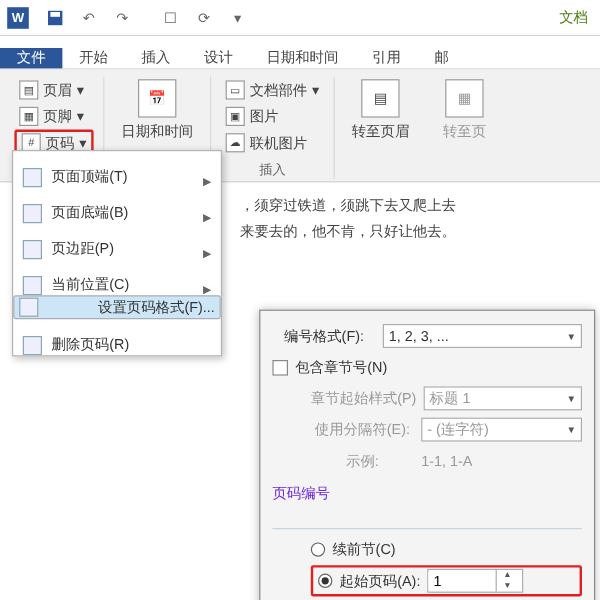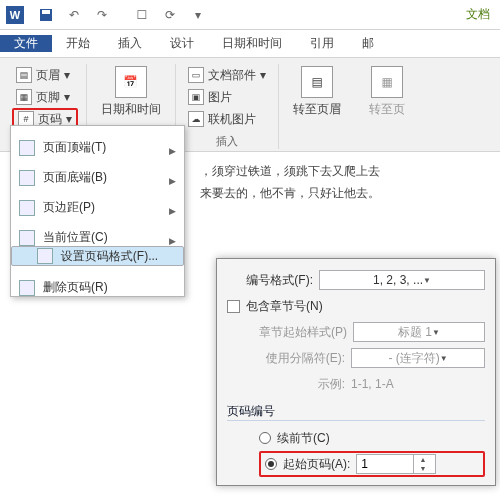--- a/index.html
+++ b/index.html
@@ -2,45 +2,45 @@
 <html><head>
 <meta charset="utf-8">
 <style>
 *{box-sizing:border-box;margin:0;padding:0;font-family:"Microsoft YaHei",SimSun,sans-serif;font-size:12px}
 body{background:#fff;width:500px;height:500px;overflow:hidden;position:relative}
 .titlebar{height:30px;background:#fff;display:flex;align-items:center;padding:0 6px;border-bottom:1px solid #d4d4d4}
 .wicon{width:18px;height:18px;background:#2b579a;color:#fff;display:flex;align-items:center;justify-content:center;font-weight:bold;font-size:11px;margin-right:8px}
 .qat-btn{width:24px;height:24px;display:flex;align-items:center;justify-content:center;color:#666;margin:0 2px}
 .qat-sep{width:12px}
 .title-txt{margin-left:auto;color:#4d7c0f;padding-right:4px}
-.ribbon-tabs{height:28px;display:flex;align-items:center;border-bottom:1px solid #d4d4d4}
+.ribbon-tabs{height:28px;display:flex;align-items:flex-end;border-bottom:1px solid #d4d4d4}
 .tab{padding:0 14px;display:flex;align-items:center;color:#444}
 .tab.file{background:#2b579a;color:#fff}
 .ribbon{background:#f1f1f1;border-bottom:1px solid #d4d4d4;display:flex;padding:6px 4px 2px}
 .rgroup{display:flex;flex-direction:column;padding:0 8px;border-right:1px solid #d9d9d9}
 .rgroup:last-child{border-right:none}
 .smallbtn{display:flex;align-items:center;height:22px;padding:2px 4px;color:#444;gap:4px}
 .smallbtn .ico{width:16px;height:16px;border:1px solid #999;background:#fff;display:flex;align-items:center;justify-content:center;font-size:9px}
 .largebtn{display:flex;flex-direction:column;align-items:center;padding:2px 6px;color:#444}
 .largebtn .ico{width:32px;height:32px;border:1px solid #999;background:#fff;margin-bottom:3px;display:flex;align-items:center;justify-content:center}
 .group-label{text-align:center;color:#666;font-size:11px;margin-top:4px}
 .red-box{border:2px solid #e02020;border-radius:2px}
 .dropdown-col{position:absolute;left:10px;top:125px;width:175px;background:#fff;border:1px solid #b5b5b5;box-shadow:2px 2px 6px rgba(0,0,0,.25);z-index:5}
 .dd-item{display:flex;align-items:flex-end;height:30px;padding:0 8px;gap:8px;color:#333}
 .dd-item.sel{background:#cde6f7}
 .dd-item .ico{width:16px;height:16px;border:1px solid #8aa;background:#eef}
 .dd-item .arrow{margin-left:auto;color:#666;font-size:9px}
 .doc-text{position:absolute;left:200px;top:160px;color:#444;line-height:22px}
 .dialog{position:absolute;right:4px;top:258px;width:280px;background:#f4f4f4;border:1px solid #888;box-shadow:0 0 8px rgba(0,0,0,.3);padding:8px 10px}
 .dlg-row{display:flex;align-items:center;height:26px;gap:6px;color:#333}
-.dlg-row label{min-width:86px;text-align:right}
-.sel{border:1px solid #abadb3;background:#fff;height:20px;padding:0 4px;flex:1;display:flex;align-items:center;justify-content:center}
+.dlg-row label{min-width:86px;text-align:center}
+.sel{border:1px solid #abadb3;background:#fff;height:20px;padding:0 4px;flex:1;display:flex;align-items:center;justify-content:space-between}
 .sel .tri{font-size:8px;color:#555}
 .chk{width:13px;height:13px;border:1px solid #888;background:#fff}
-.fieldset-label{color:#0f172a;margin:6px 0 0}
+.fieldset-label{color:#6d28d9;margin:6px 0 20px}
 .hr{height:1px;background:#c7d4e6;margin-bottom:4px}
 .radio{width:12px;height:12px;border:1px solid #666;border-radius:50%;background:#fff;display:inline-flex;align-items:center;justify-content:center}
 .radio.on::after{content:"";width:6px;height:6px;border-radius:50%;background:#333}
 .num-input{display:flex;align-items:center;border:1px solid #abadb3;background:#fff;height:20px;width:80px}
 .num-input input{border:none;width:56px;padding:0 4px;font-size:12px;outline:none}
 .spin{display:flex;flex-direction:column;width:18px;border-left:1px solid #abadb3}
 .spin div{height:9px;font-size:7px;display:flex;align-items:center;justify-content:center;color:#555}
 .indent{margin-left:32px}
 .gray{color:#999}
 </style>

